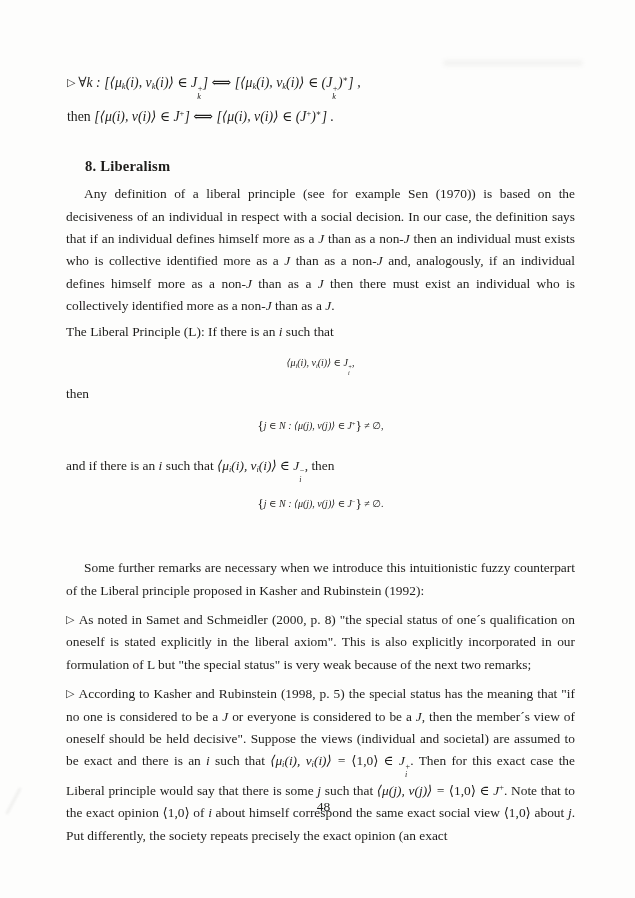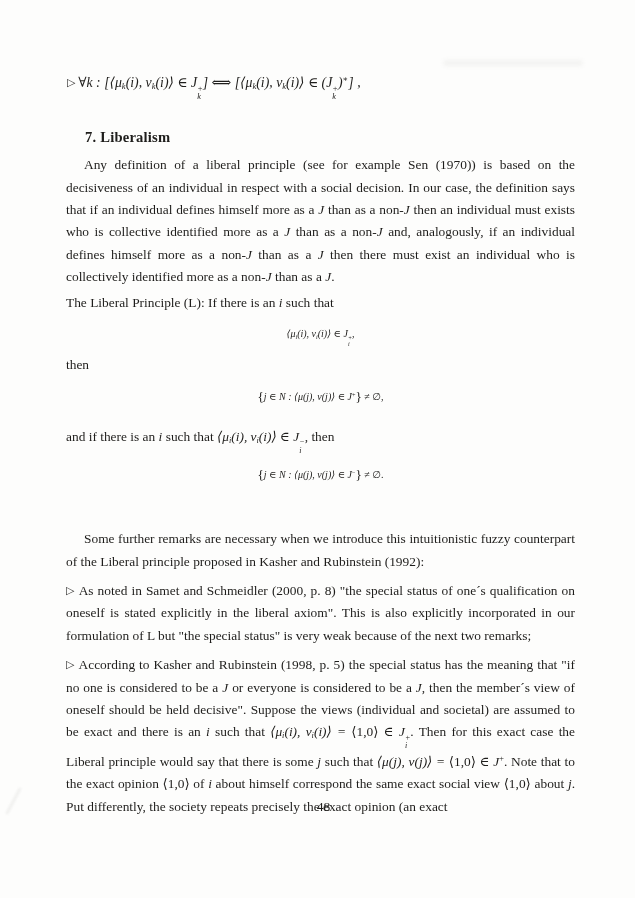--- a/index.html
+++ b/index.html
@@ -89,22 +89,23 @@
 
   <div class="content">
 
     <div class="mathline"><span class="c-tri">▷ </span><span>∀</span><span class="c-i">k : [⟨μ</span><span class="c-i c-sub">k</span><span class="c-i">(i), ν</span><span class="c-i c-sub">k</span><span class="c-i">(i)⟩ ∈ J</span><span class="ss">
           <span>+</span>
           <span>k</span>
         </span><span class="c-i">] ⟺ [⟨μ</span><span class="c-i c-sub">k</span><span class="c-i">(i), ν</span><span class="c-i c-sub">k</span><span class="c-i">(i)⟩ ∈ (J</span><span class="ss">
           <span>+</span>
           <span>k</span>
         </span><span class="c-i">)</span><span class="c-sup">∗</span><span class="c-i">] ,</span></div>
+    <div class="mathline"><span>then </span><span class="c-i">[⟨μ(i), ν(i)⟩ ∈ J</span><span class="c-sup">+</span><span class="c-i">] ⟺ [⟨μ(i), ν(i)⟩ ∈ (J</span><span class="c-sup">+</span><span class="c-i">)</span><span class="c-sup">∗</span><span class="c-i">] .</span></div>
 
-    <div class="heading">7. Liberalism</div>
+    <div class="heading">8. Liberalism</div>
 
     <p class="para indent p1"><span>Any definition of a liberal principle (see for example Sen (1970)) is based on the decisiveness of an individual in respect with a social decision. In our case, the definition says that if an individual defines himself more as a </span><span class="c-i">J</span><span> than as a non-</span><span class="c-i">J</span><span> then an individual must exists who is collective identified more as a </span><span class="c-i">J</span><span> than as a non-</span><span class="c-i">J</span><span> and, analogously, if an individual defines himself more as a non-</span><span class="c-i">J</span><span> than as a </span><span class="c-i">J</span><span> then there must exist an individual who is collectively identified more as a non-</span><span class="c-i">J</span><span> than as a </span><span class="c-i">J</span><span>.</span></p>
 
     <p class="para lp"><span class="c-b">The Liberal Principle (L)</span><span>: If there is an </span><span class="c-i">i</span><span> such that</span></p>
 
     <div class="display"><span class="c-i">⟨μ</span><span class="c-i c-sub">i</span><span class="c-i">(i), ν</span><span class="c-i c-sub">i</span><span class="c-i">(i)⟩ ∈ J</span><span class="ss">
           <span>+</span>
           <span>i</span>
         </span><span class="c-i">,</span></div>
 

